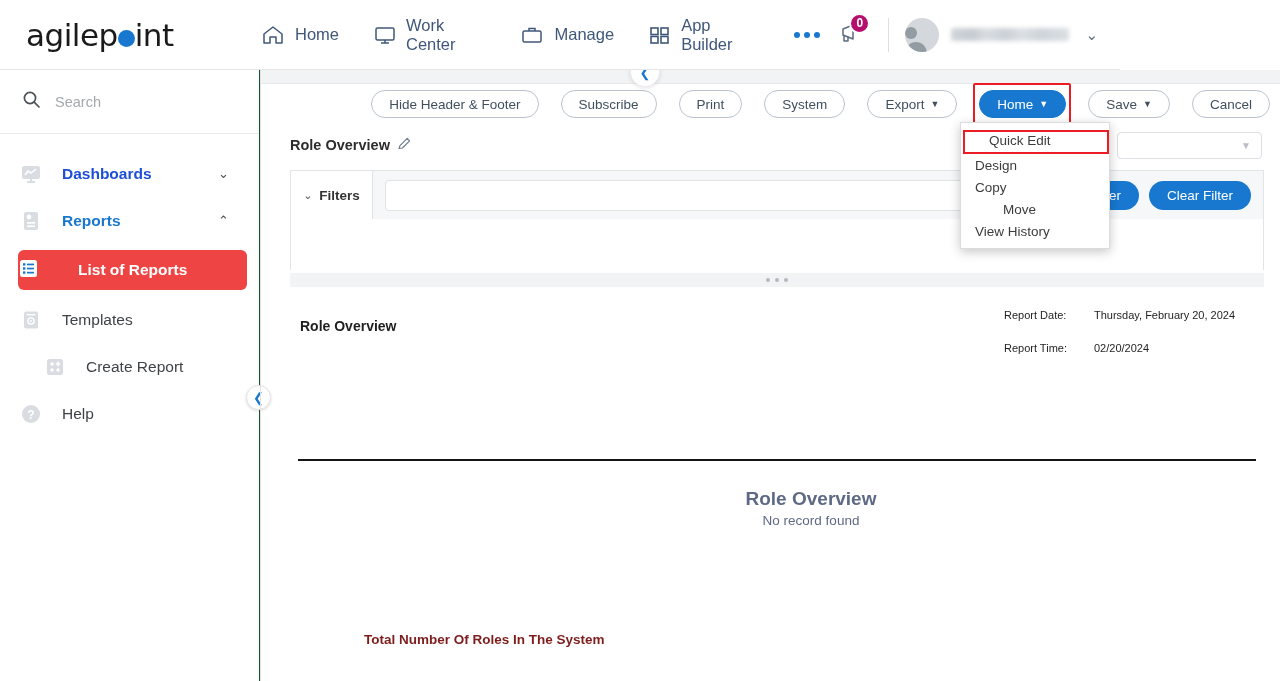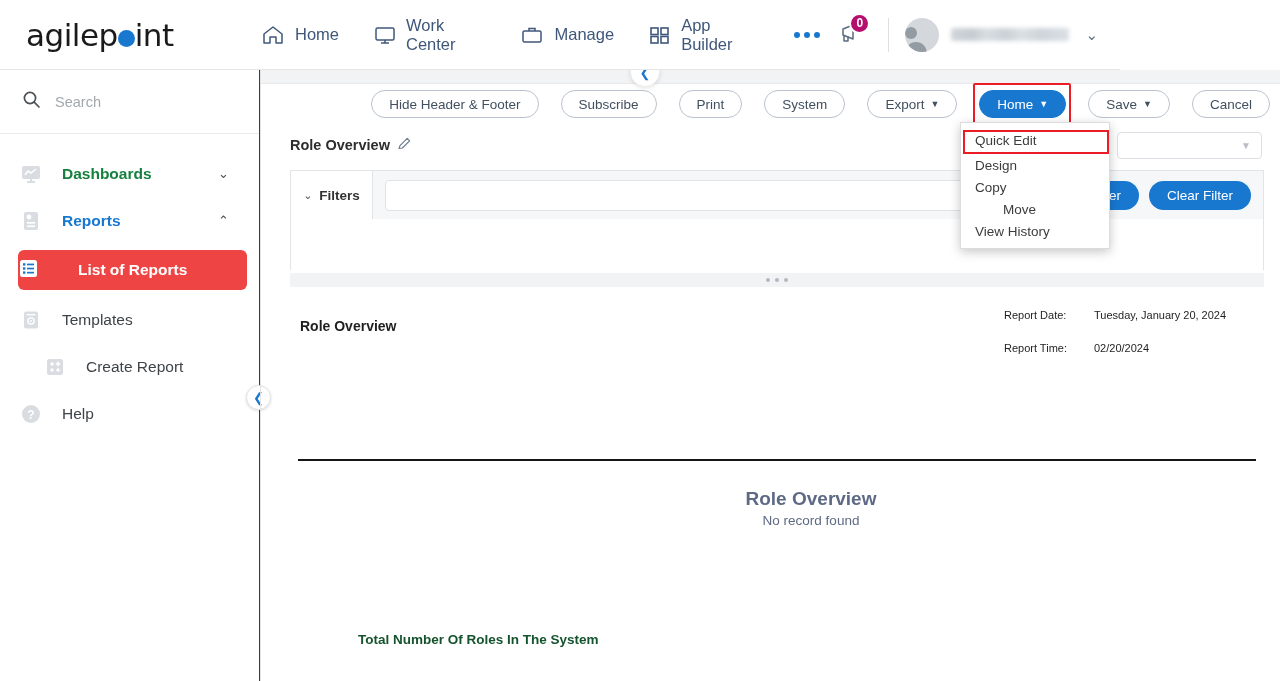--- a/index.html
+++ b/index.html
@@ -85,21 +85,21 @@
   .search-input::placeholder { color: #a3a8ad; }
 
   .menu { padding-top: 16px; }
   .menu-row {
     display: flex; align-items: center; height: 47px; cursor: pointer;
     padding-left: 18px; position: relative;
   }
   .menu-row .micon {
     width: 26px; height: 26px; display:flex; align-items:center; justify-content:center; flex: none;
   }
-  .menu-row .mlabel { margin-left: 18px; font-size: 15.5px; color: #15803d; font-weight: bold; }
+  .menu-row .mlabel { margin-left: 18px; font-size: 15.5px; color: #1d4ed8; font-weight: bold; }
   .menu-row.active-parent .mlabel { color: #1878d0; }
   .menu-row .chev {
     position: absolute; right: 30px; color: #4a4f55; font-size: 13px;
   }
   .menu-row.plain .mlabel { font-weight: normal; color: #3e4348; }
 
   .sel-pill {
     margin: 6px 12px 6px 18px; height: 40px; background: #ef4444; border-radius: 6px;
     display: flex; align-items: center; cursor: pointer; gap: 21px;
   }
@@ -157,21 +157,21 @@
   .dropdown {
     position: absolute; top: 120px; left: 700px; width: 150px;
     background: #fff; border: 1px solid #dcdcdc;
     box-shadow: 0 3px 10px rgba(0,0,0,.22);
     z-index: 40; padding: 6px 0;
   }
   .dd-item {
     height: 22px; display: flex; align-items: center; padding-left: 14px;
     font-size: 13.5px; color: #3c3c3c; cursor: pointer;
   }
-  .dd-item.first { margin-bottom: 3px; }
+  .dd-item.first { margin-bottom: 3px; margin-left: 14px; }
   .dd-hl {
     position: absolute; left: 2px; top: 7px; width: 146px; height: 24px;
     border: 2px solid #ec1c24; pointer-events: none;
   }
 
   
   .rep-title-row {
     position: absolute; top: 66px; left: 30px;
     display: flex; align-items: center; gap: 7px;
   }
@@ -246,22 +246,22 @@
   .chart-title {
     position: absolute; top: 196px; left: 0; width: 974px; text-align: center;
     font-size: 19px; font-weight: bold; color: #5e6a85;
     margin-left: 34px;
   }
   .chart-sub {
     position: absolute; top: 221px; left: 0; width: 974px; text-align: center;
     font-size: 13.5px; color: #5e6a85; margin-left: 34px;
   }
   .section-title {
-    position: absolute; top: 340px; left: 68px;
-    font-size: 13.5px; font-weight: bold; color: #14532d;
+    position: absolute; top: 340px; left: 74px;
+    font-size: 13.5px; font-weight: bold; color: #7f1d1d;
   }
   .norec {
     position: absolute; top: 387px; left: 138px;
     font-size: 13.5px; color: #5e6a85; line-height: 1.25; width: 70px;
   }
 
   .sep-col {
     position: absolute; top: 70px; left: 260px; width: 1px; height: 611px;
     background: #e4e4e4; z-index: 21;
   }
@@ -499,21 +499,21 @@
       <i></i>
       <i></i>
       <i></i>
     </div>
 
   <div class="report-canvas">
     <div class="rep-name">Role Overview</div>
     <div class="meta-grid">
       <div class="meta-row">
         <span class="meta-key">Report Date:</span>
-        <span class="meta-val">Tuesday, January 20, 2024</span>
+        <span class="meta-val">Thursday, February 20, 2024</span>
       </div>
       <div class="meta-row">
         <span class="meta-key">Report Time:</span>
         <span class="meta-val">02/20/2024</span>
       </div>
     </div>
     <div class="hr-black"></div>
     <div class="chart-title">Role Overview</div>
     <div class="chart-sub">No record found</div>
 

